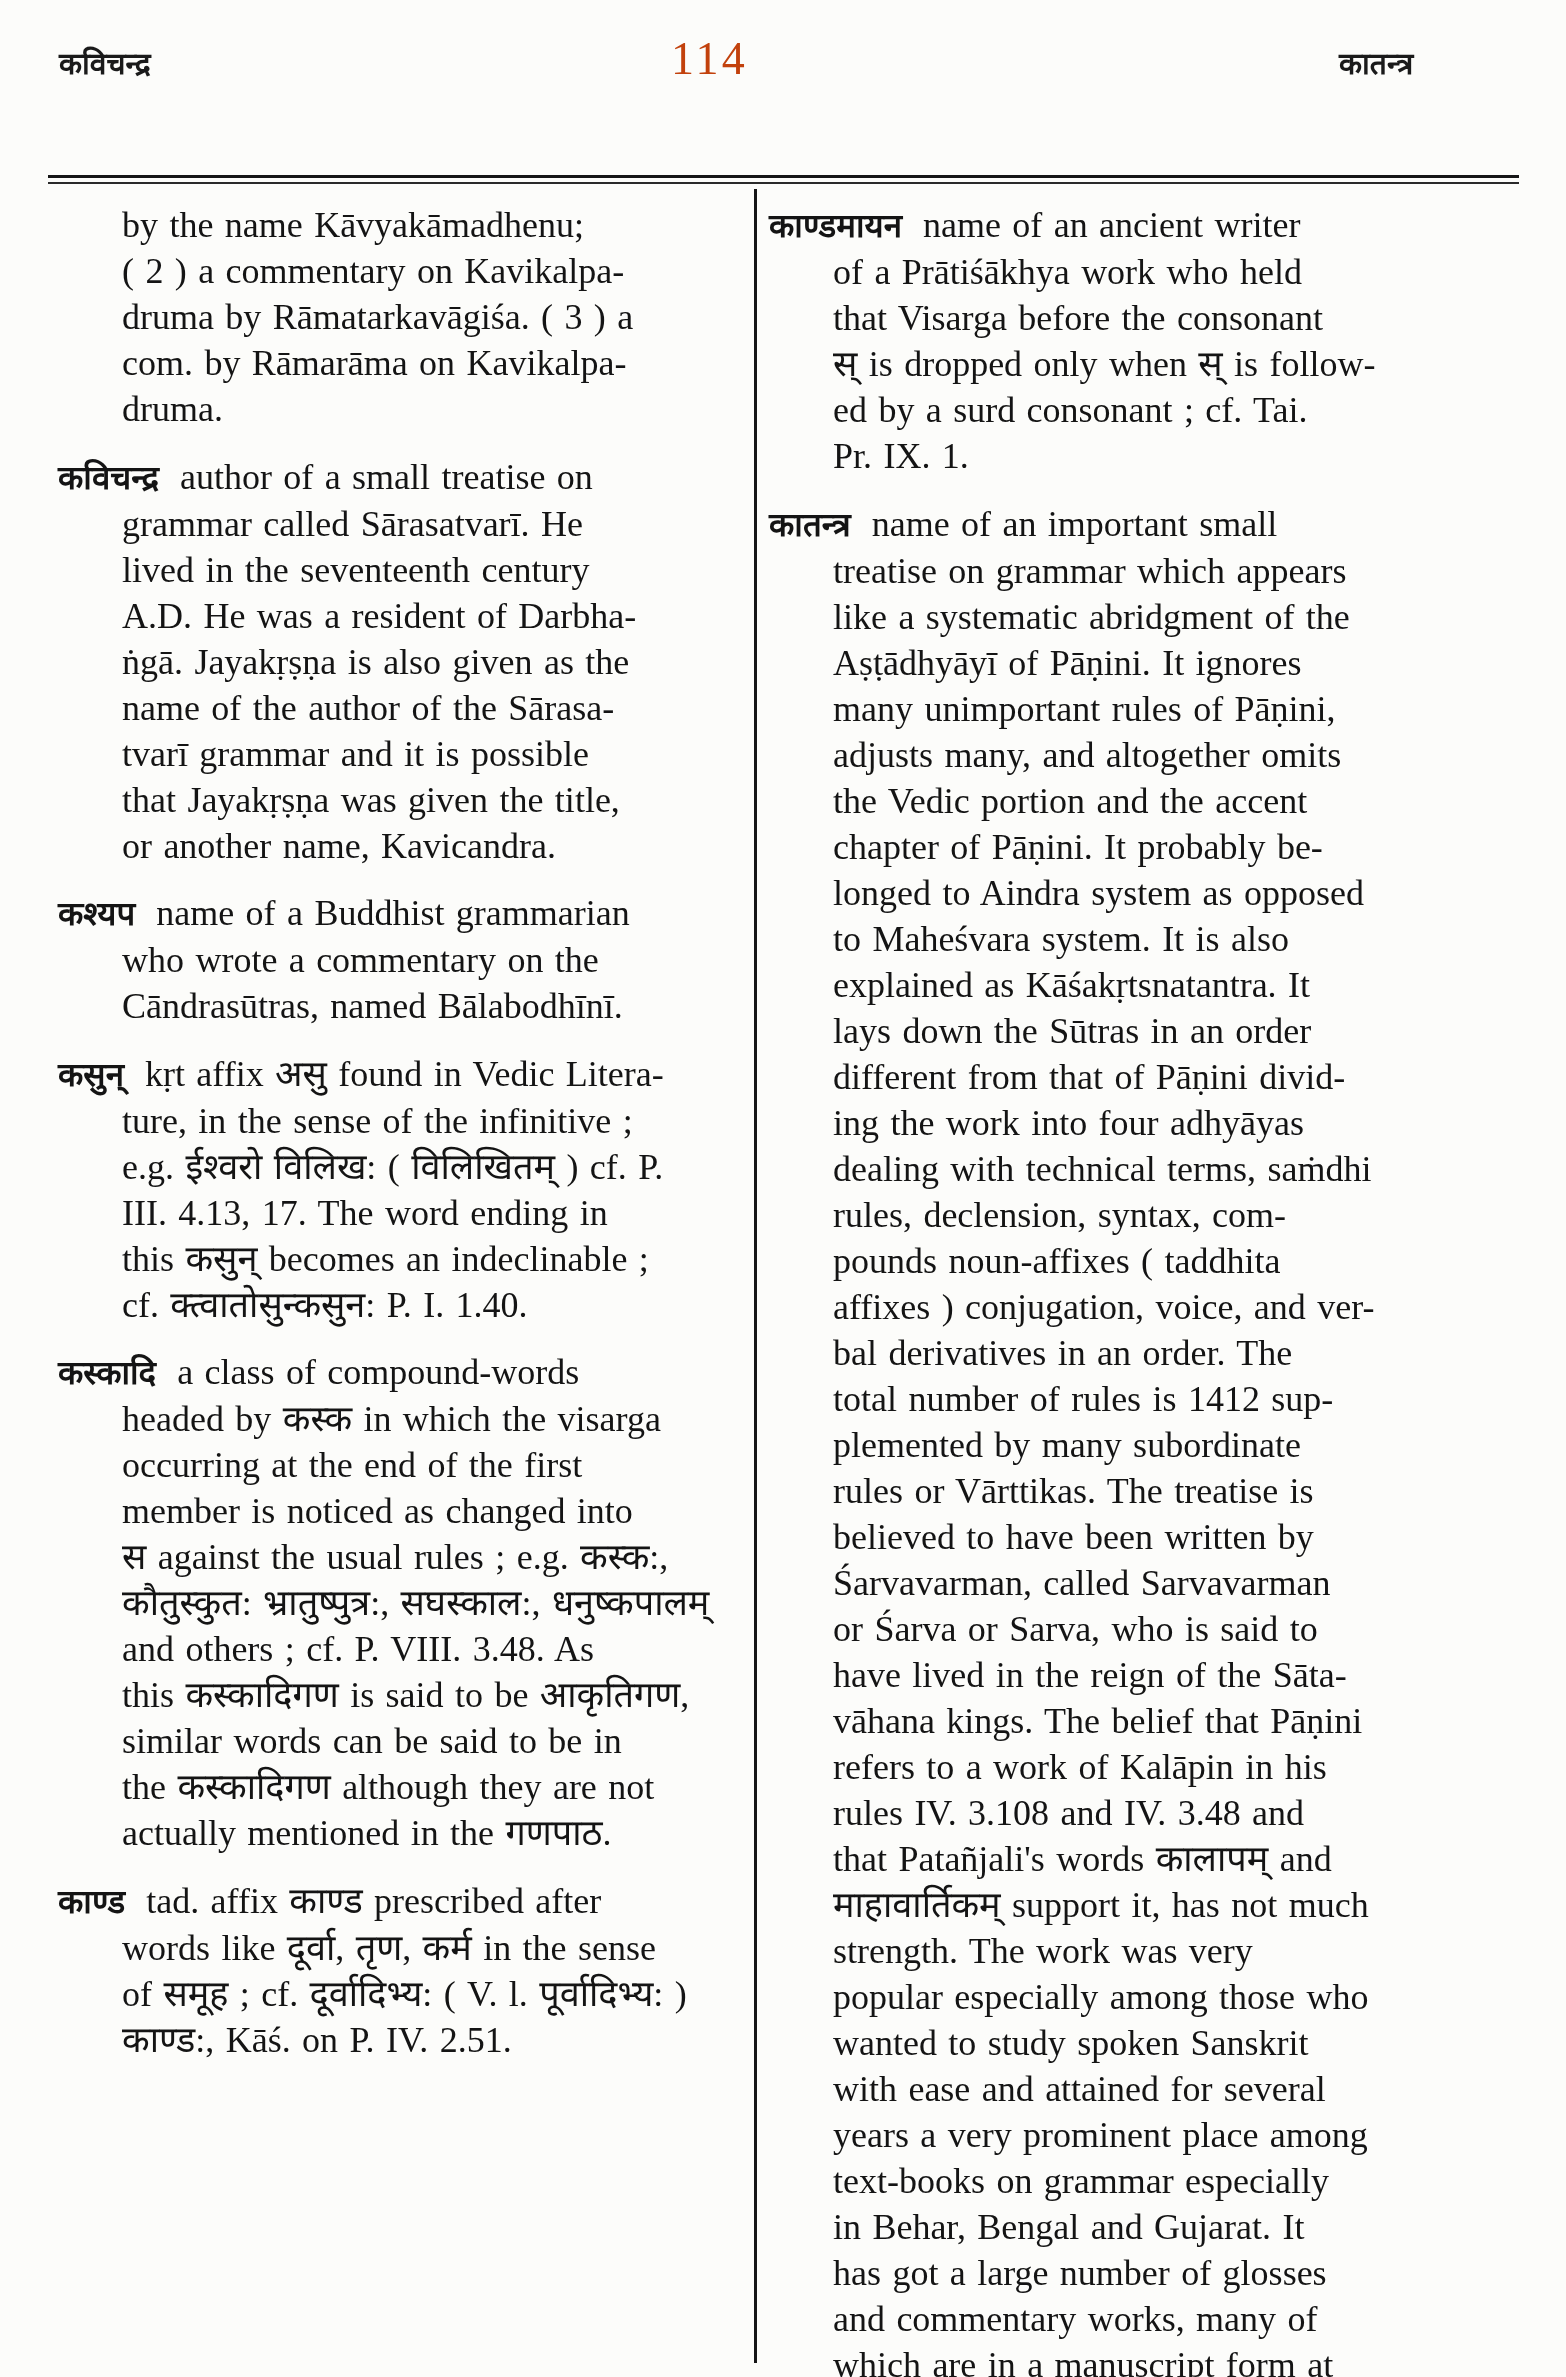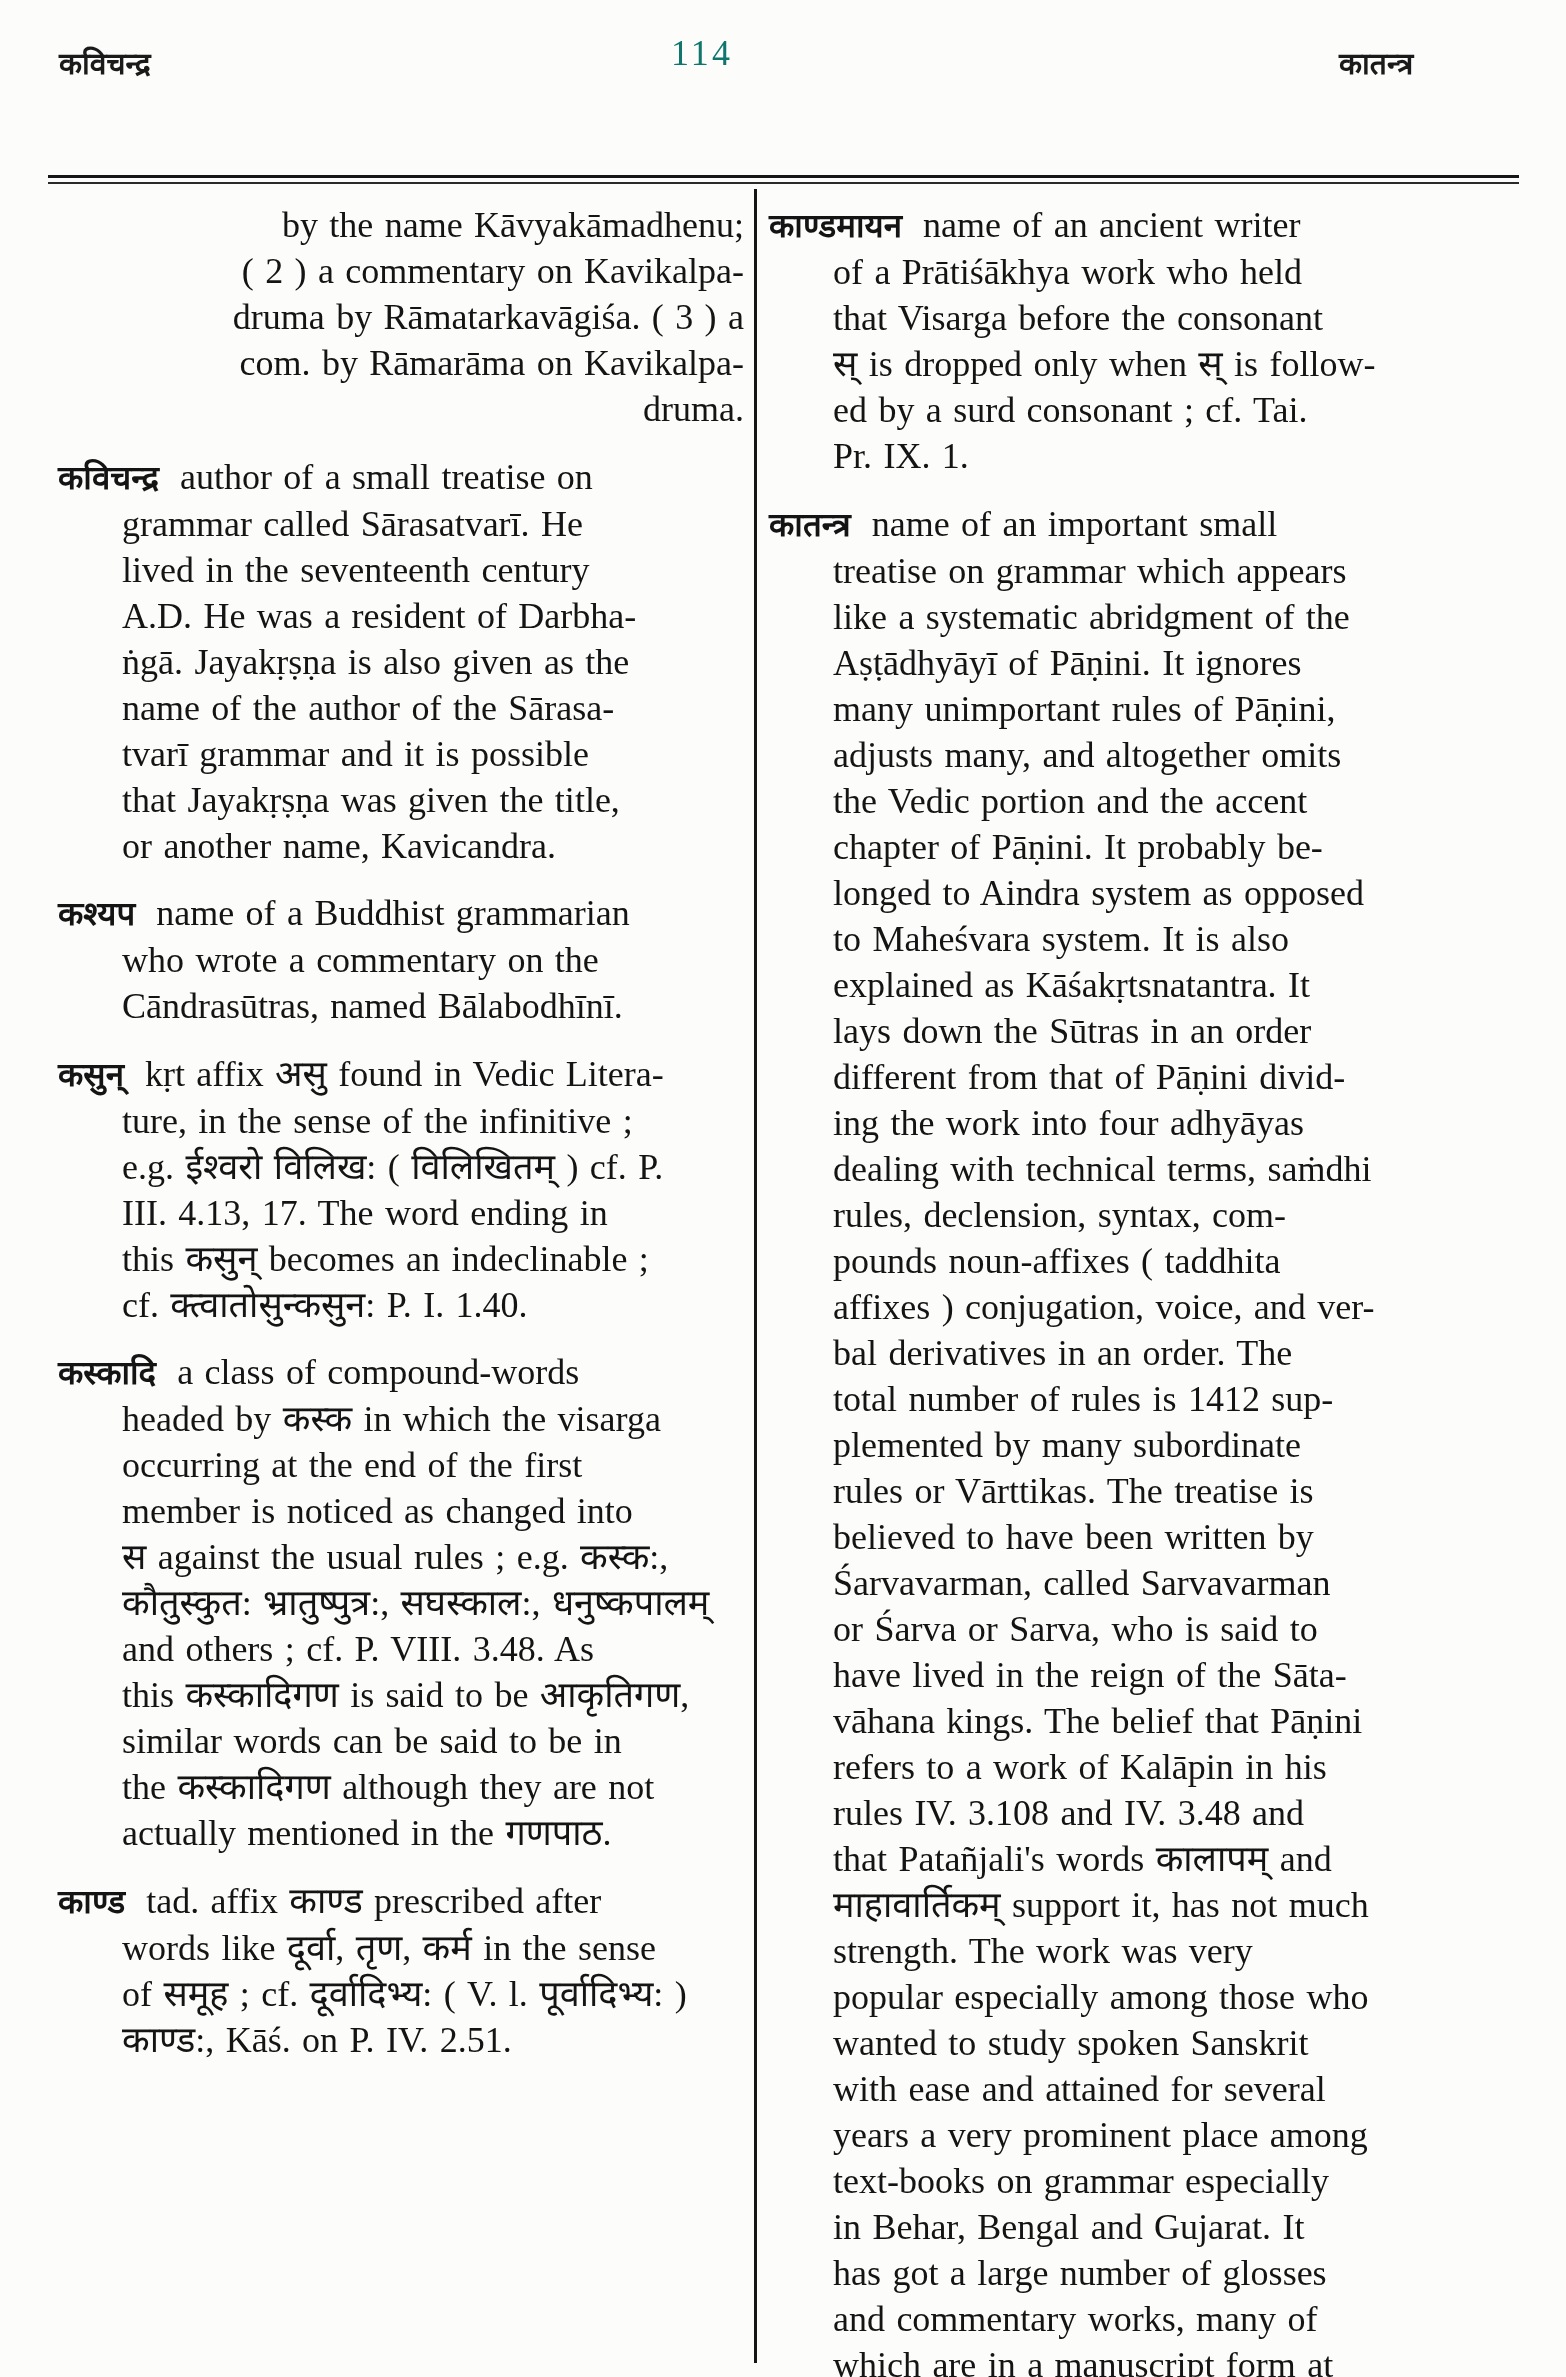--- a/index.html
+++ b/index.html
@@ -11,34 +11,34 @@
   }
   .header-word{
     position:absolute;top:42px;
     font-family:"DejaVu Sans","Liberation Sans",sans-serif;
     font-weight:700;font-size:30px;color:#1a1a1a;
   }
   .header-word.left{left:59px;}
   .header-word.right{left:1339px;}
   .page-number{
     position:absolute;top:32px;left:671px;
-    font-size:36px;letter-spacing:3.2px;font-weight:400;color:#0f766e;
+    font-size:46px;letter-spacing:3.2px;font-weight:400;color:#c2410c;
   }
   .rule-h{position:absolute;left:48px;top:175px;width:1471px;height:3.2px;background:#161616;}
   .rule-h2{position:absolute;left:48px;top:182px;width:1471px;height:1.6px;background:#2a2a2a;}
   .rule-v{position:absolute;left:754px;top:189px;width:3.2px;height:2174px;background:#161616;}
   .column{position:absolute;top:202px;}
   .column.left{left:58px;width:686px;}
   .column.right{left:769px;width:708px;}
   .entry{
     margin:0 0 21.6px 0;
     padding-left:64px;text-indent:-64px;
     font-size:36px;line-height:46px;word-spacing:2.4px;
   }
-  .entry.continuation{text-indent:0;text-align:right;}
+  .entry.continuation{text-indent:0;}
   .hw{
     font-family:"DejaVu Sans","Liberation Sans",sans-serif;
     font-weight:700;font-size:33px;padding-right:9.6px;margin-top:20px;
   }
 </style>
 </head>
 <body>
 
 <div class="header-word left">कविचन्द्र</div>
 <div class="page-number">114</div>

